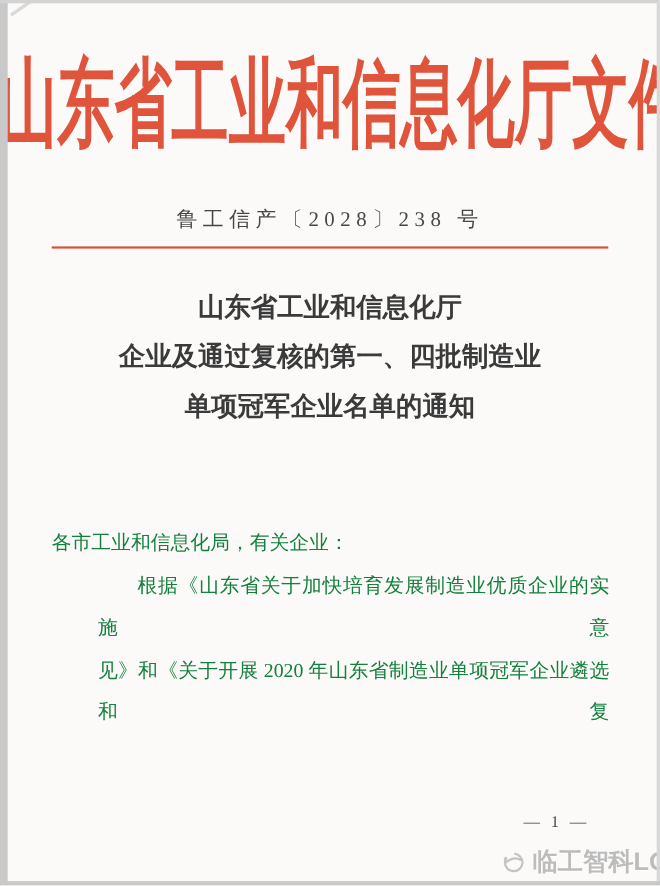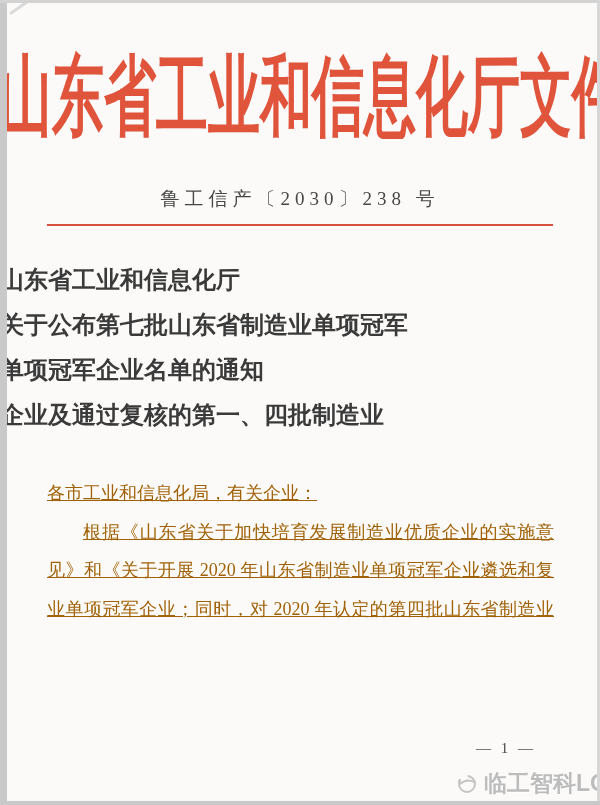--- a/index.html
+++ b/index.html
@@ -67,41 +67,41 @@
     height: 2px;
     background: #d8513a;
   }
 
   
   .title-block {
     position: absolute;
     top: 258px;
     left: 0;
     width: 100%;
-    text-align: left;
+    text-align: center;
     font-size: 24px;
     font-weight: bold;
     color: #3a3a3a;
     line-height: 45px;
   }
 
   
   .body-block {
     position: absolute;
     top: 474px;
     left: 47px;
     width: 507px;
     font-size: 18px;
-    color: #a16207;
+    color: #15803d;
     line-height: 38.5px;
-    text-decoration: underline;
   }
   .body-line.justify {
     text-align: justify;
     text-align-last: justify;
+    margin-left: 42px;
   }
   .body-line.indent {
     text-indent: 2em;
   }
   .salutation {
     text-align: left;
   }
 
   
   .page-number {
@@ -135,36 +135,34 @@
 <body>
 
 <div class="edge edge-left"></div>
 <div class="edge edge-top"></div>
 <div class="edge edge-right"></div>
 <div class="edge edge-bottom"></div>
 <div class="scan-artifact"></div>
 
 <h1 class="header-red">山东省工业和信息化厅文件</h1>
 
-<div class="doc-number">鲁工信产〔2030〕238 号</div>
+<div class="doc-number">鲁工信产〔2028〕238 号</div>
 
 <div class="red-rule"></div>
 
 <div class="title-block">
   <div>山东省工业和信息化厅</div>
-  <div>关于公布第七批山东省制造业单项冠军</div>
+  <div>企业及通过复核的第一、四批制造业</div>
   <div>单项冠军企业名单的通知</div>
-  <div>企业及通过复核的第一、四批制造业</div>
 </div>
 
 <div class="body-block">
   <div class="body-line salutation">各市工业和信息化局，有关企业：</div>
   <div class="body-line indent justify">根据《山东省关于加快培育发展制造业优质企业的实施意</div>
   <div class="body-line justify">见》和《关于开展 2020 年山东省制造业单项冠军企业遴选和复</div>
-  <div class="body-line justify">业单项冠军企业；同时，对 2020 年认定的第四批山东省制造业</div>
 </div>
 
 <div class="page-number">— 1 —</div>
 
 <div class="watermark">
   <span class="wm-icon">
     <svg width="24" height="22" viewBox="0 0 24 22">
       <circle cx="12" cy="11" r="8" fill="none" stroke="#c4c4c4" stroke-width="2" stroke-dasharray="30 8"></circle>
       <path d="M5 11 Q12 5 19 9" fill="none" stroke="#c4c4c4" stroke-width="2"></path>
       <circle cx="4.5" cy="8" r="1.6" fill="#c4c4c4"></circle>

